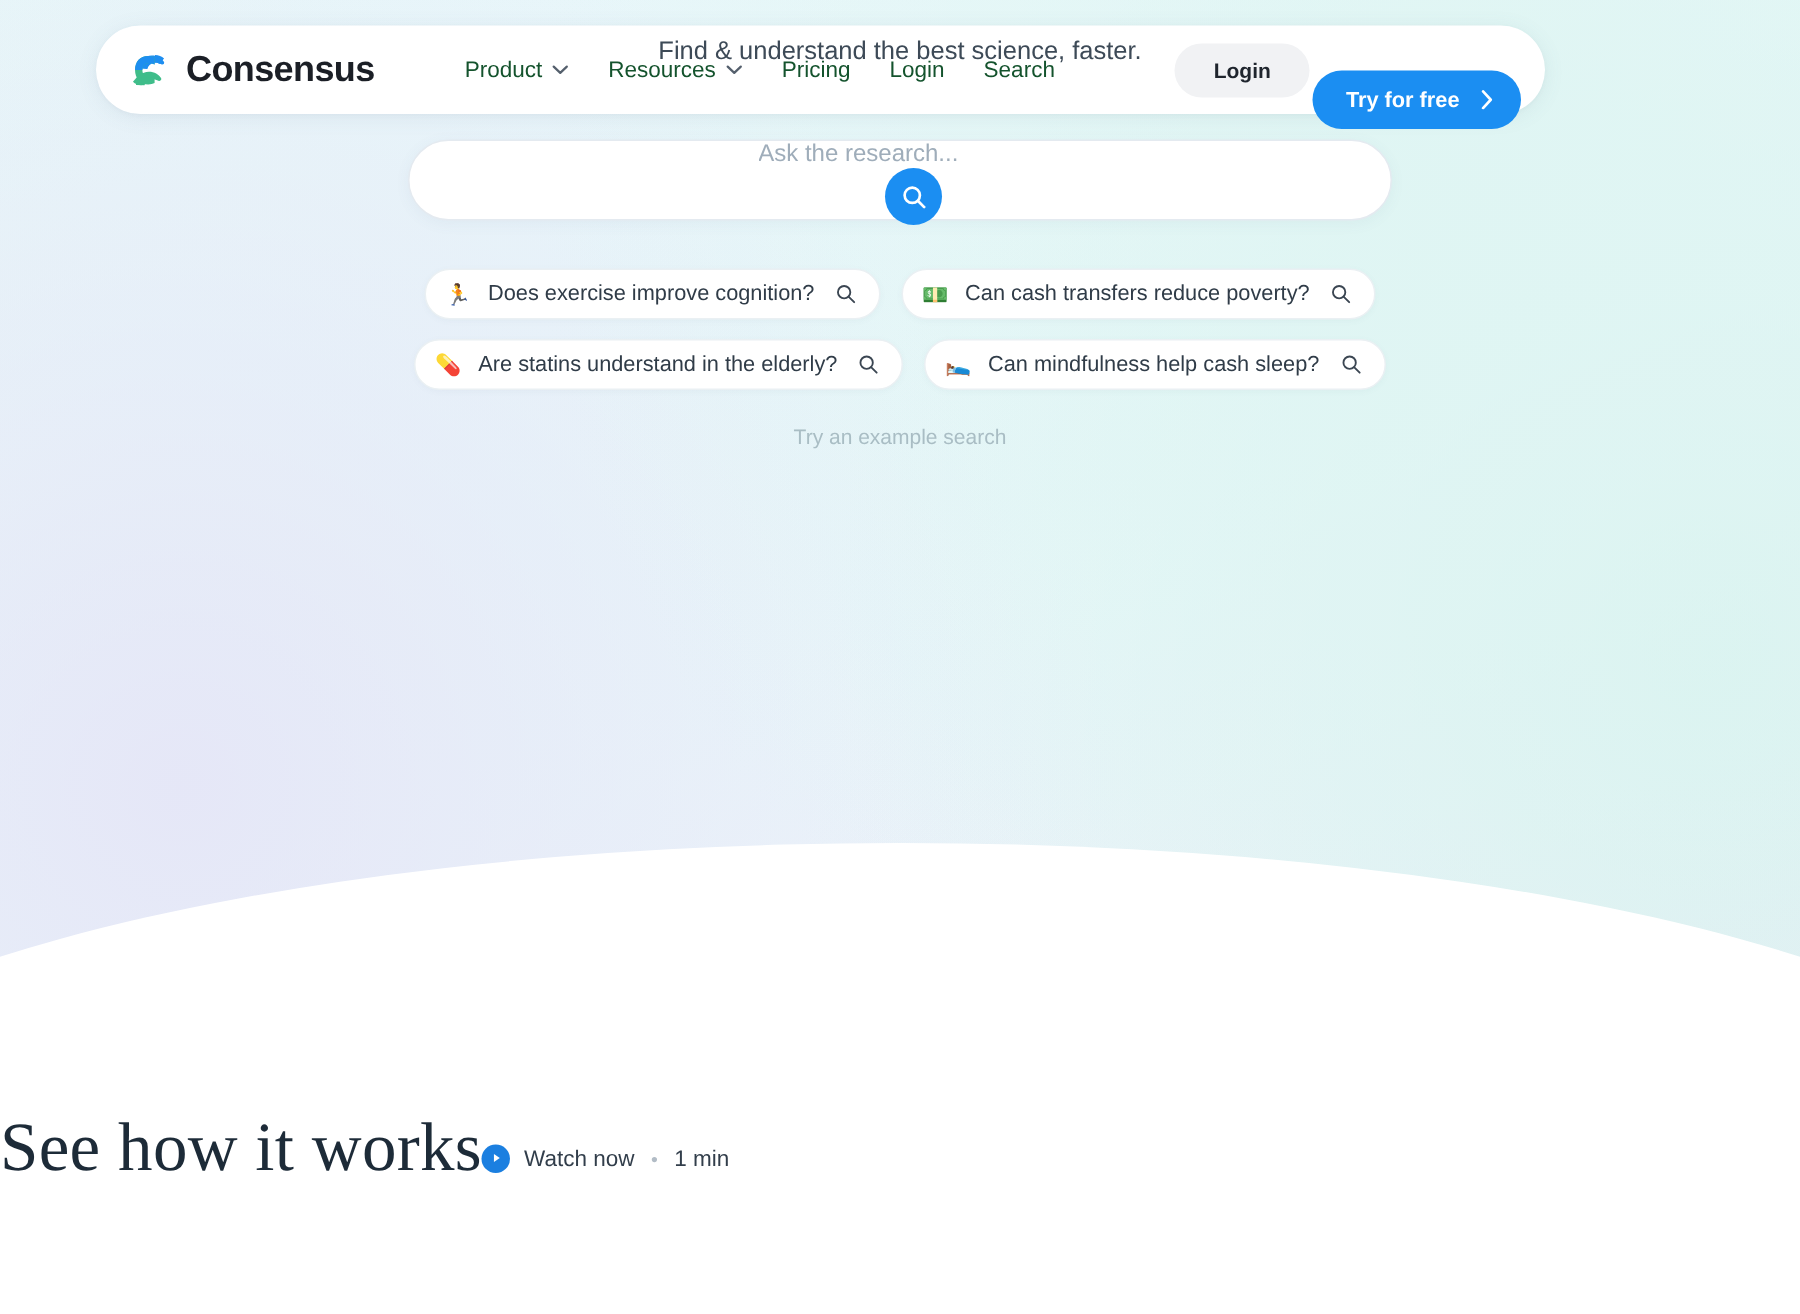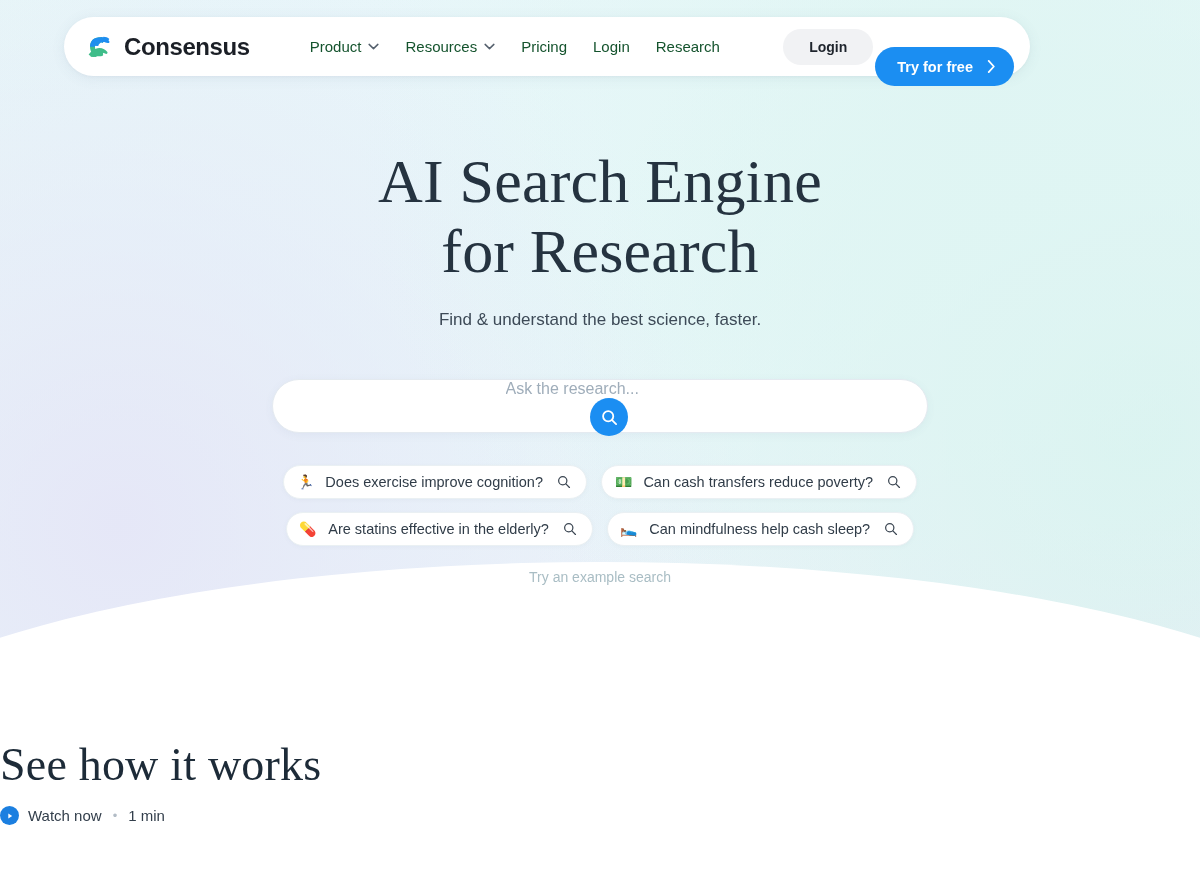--- a/index.html
+++ b/index.html
@@ -139,21 +139,21 @@
   .chip-search { width:14px; height:14px; display:block; margin-left:3px; }
 
   .chips-hint {
     margin-top:23px;
     font-size:14px; color:#a9bdc4;
   }
 
   
   .works {
     position:absolute; left:0; top:738px; width:1200px;
-    display:flex; flex-direction:column; align-items:flex-start;
+    display:flex; flex-direction:row; align-items:center;
   }
   .works-title {
     font-family:"Liberation Serif", serif;
     font-size:46px; font-weight:normal; color:#1d2b38;
     letter-spacing:0.2px;
   }
   .works-meta {
     margin-top:15px;
     display:flex; align-items:center; gap:9px;
     font-size:15px; color:#323e4b;
@@ -203,41 +203,37 @@
           <path d="M1 1.6 L6 6.4 L11 1.6" fill="none" stroke="#55606d" stroke-width="1.7" stroke-linecap="round" stroke-linejoin="round"></path>
         </svg>
       </div>
       <div class="nav-link">
         <span>Pricing</span>
       </div>
       <div class="nav-link">
         <span>Login</span>
       </div>
       <div class="nav-link">
-        <span>Research</span>
+        <span>Search</span>
       </div>
     </nav>
 
     <div class="nav-actions">
       <button class="btn-login">Login</button>
       <button class="btn-try">
         <span>Try for free</span>
         <svg class="arrow" viewBox="0 0 9 14">
           <path d="M1.5 1 L7 7 L1.5 13" fill="none" stroke="#ffffff" stroke-width="1.9" stroke-linecap="round" stroke-linejoin="round"></path>
         </svg>
       </button>
     </div>
   </div>
 
   <div class="hero">
 
-    <h1 class="headline">
-      <span>AI Search Engine</span><br>
-      <span>for Research</span>
-    </h1>
 
     <p class="subhead">Find &amp; understand the best science, faster.</p>
 
     <div class="search-bar">
       <input class="search-input" type="text" placeholder="Ask the research..." style="">
       <button class="search-go">
         <svg width="17" height="17" viewBox="0 0 18 18">
           <circle cx="7.6" cy="7.6" r="5.4" fill="none" stroke="#ffffff" stroke-width="1.9"></circle>
           <path d="M11.7 11.7 L16 16" stroke="#ffffff" stroke-width="1.9" stroke-linecap="round"></path>
         </svg>
@@ -259,21 +255,21 @@
         <span class="chip-emoji">💵</span>
         <span class="chip-text">Can cash transfers reduce poverty?</span>
         <svg class="chip-search" viewBox="0 0 18 18">
           <circle cx="7.4" cy="7.4" r="5.3" fill="none" stroke="#3b4652" stroke-width="1.6"></circle>
           <path d="M11.4 11.4 L16 16" stroke="#3b4652" stroke-width="1.6" stroke-linecap="round"></path>
         </svg>
       </div>
 
       <div class="chip">
         <span class="chip-emoji">💊</span>
-        <span class="chip-text">Are statins effective in the elderly?</span>
+        <span class="chip-text">Are statins understand in the elderly?</span>
         <svg class="chip-search" viewBox="0 0 18 18">
           <circle cx="7.4" cy="7.4" r="5.3" fill="none" stroke="#3b4652" stroke-width="1.6"></circle>
           <path d="M11.4 11.4 L16 16" stroke="#3b4652" stroke-width="1.6" stroke-linecap="round"></path>
         </svg>
       </div>
 
       <div class="chip">
         <span class="chip-emoji">🛌</span>
         <span class="chip-text">Can mindfulness help cash sleep?</span>
         <svg class="chip-search" viewBox="0 0 18 18">

